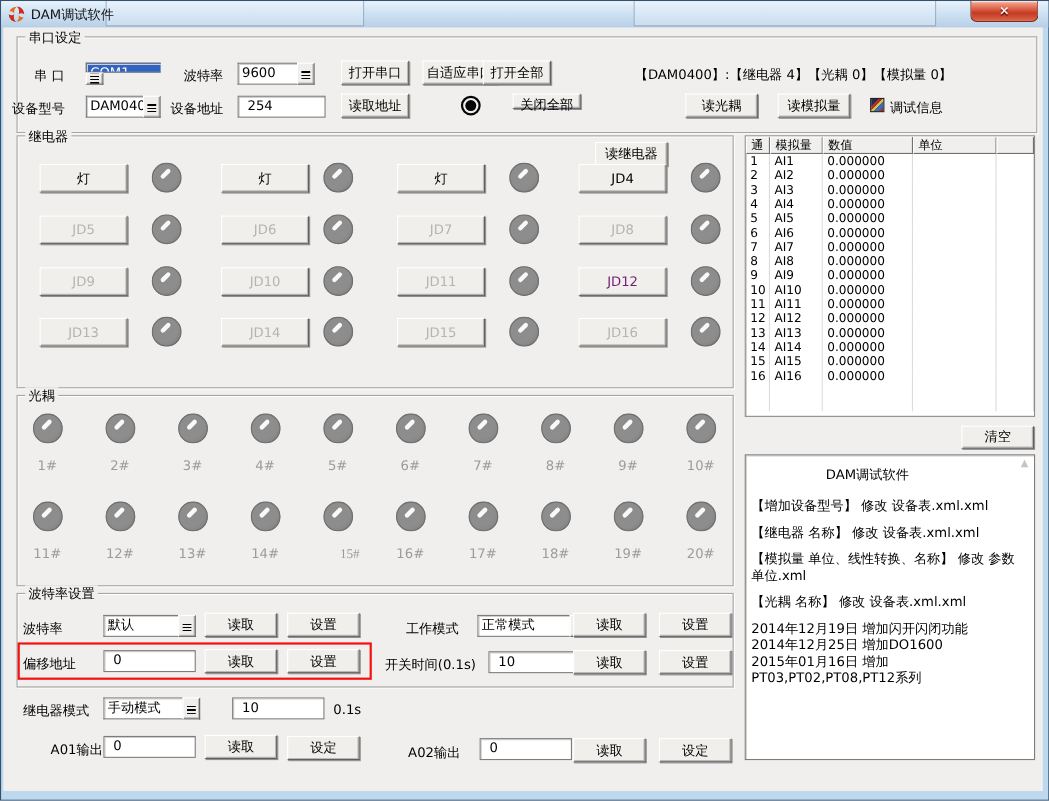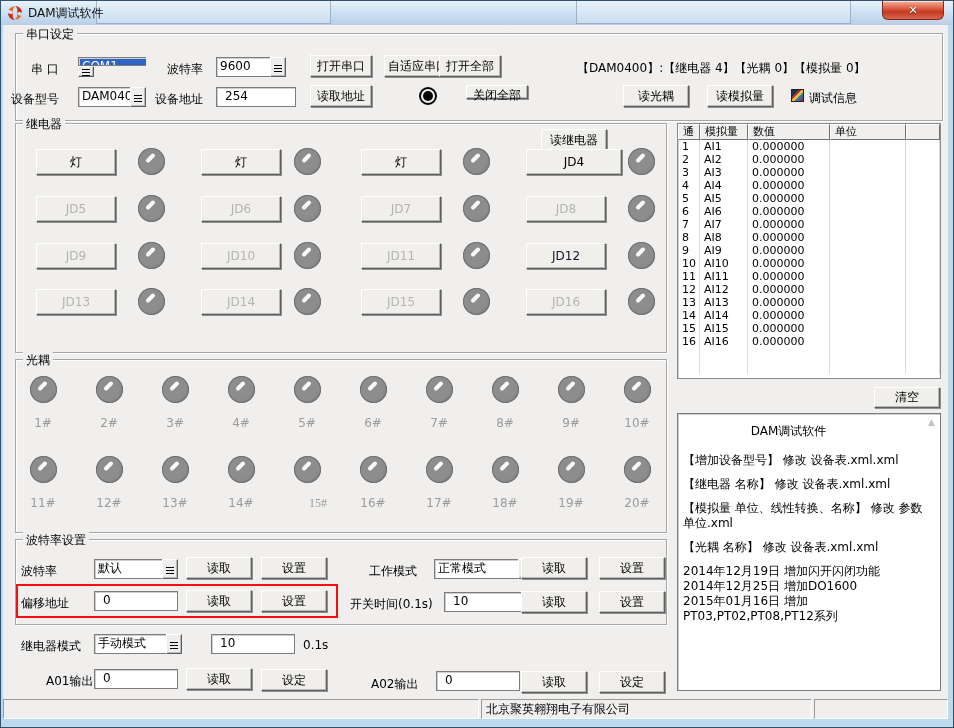--- a/index.html
+++ b/index.html
@@ -162,37 +162,37 @@
     <div class="group" style="left:12px; top:98px; width:652px; height:230px;">
       <span class="legend">继电器</span>
     </div>
     <div id="relay-grid">
         <button class="btn" style="left: 33px; top: 124px; width: 80px; height: 26px; line-height: 24px;">灯</button>
         <span class="led" style="left: 135px; top: 123px;"></span>
         <button class="btn" style="left: 198px; top: 124px; width: 80px; height: 26px; line-height: 24px;">灯</button>
         <span class="led" style="left: 291px; top: 123px;"></span>
         <button class="btn" style="left: 358px; top: 124px; width: 80px; height: 26px; line-height: 24px;">灯</button>
         <span class="led" style="left: 460px; top: 123px;"></span>
-        <button class="btn" style="left: 523px; top: 124px; width: 96px; height: 26px; line-height: 24px;">JD4</button>
+        <button class="btn" style="left: 523px; top: 124px; width: 80px; height: 26px; line-height: 24px;">JD4</button>
         <span class="led" style="left: 625px; top: 123px;"></span>
         <button class="btn" style="left: 33px; top: 171px; width: 80px; height: 26px; line-height: 24px; color: rgb(180, 180, 180);">JD5</button>
         <span class="led" style="left: 135px; top: 170px;"></span>
         <button class="btn" style="left: 198px; top: 171px; width: 80px; height: 26px; line-height: 24px; color: rgb(180, 180, 180);">JD6</button>
         <span class="led" style="left: 291px; top: 170px;"></span>
         <button class="btn" style="left: 358px; top: 171px; width: 80px; height: 26px; line-height: 24px; color: rgb(180, 180, 180);">JD7</button>
         <span class="led" style="left: 460px; top: 170px;"></span>
         <button class="btn" style="left: 523px; top: 171px; width: 80px; height: 26px; line-height: 24px; color: rgb(180, 180, 180);">JD8</button>
         <span class="led" style="left: 625px; top: 170px;"></span>
         <button class="btn" style="left: 33px; top: 218px; width: 80px; height: 26px; line-height: 24px; color: rgb(180, 180, 180);">JD9</button>
         <span class="led" style="left: 135px; top: 217px;"></span>
         <button class="btn" style="left: 198px; top: 218px; width: 80px; height: 26px; line-height: 24px; color: rgb(180, 180, 180);">JD10</button>
         <span class="led" style="left: 291px; top: 217px;"></span>
         <button class="btn" style="left: 358px; top: 218px; width: 80px; height: 26px; line-height: 24px; color: rgb(180, 180, 180);">JD11</button>
         <span class="led" style="left: 460px; top: 217px;"></span>
-        <button class="btn" style="left: 523px; top: 218px; width: 80px; height: 26px; line-height: 24px; color: #0f172a;">JD12</button>
+        <button class="btn" style="left: 523px; top: 218px; width: 80px; height: 26px; line-height: 24px; color: #701a75;">JD12</button>
         <span class="led" style="left: 625px; top: 217px;"></span>
         <button class="btn" style="left: 33px; top: 264px; width: 80px; height: 26px; line-height: 24px; color: rgb(180, 180, 180);">JD13</button>
         <span class="led" style="left: 135px; top: 263px;"></span>
         <button class="btn" style="left: 198px; top: 264px; width: 80px; height: 26px; line-height: 24px; color: rgb(180, 180, 180);">JD14</button>
         <span class="led" style="left: 291px; top: 263px;"></span>
         <button class="btn" style="left: 358px; top: 264px; width: 80px; height: 26px; line-height: 24px; color: rgb(180, 180, 180);">JD15</button>
         <span class="led" style="left: 460px; top: 263px;"></span>
         <button class="btn" style="left: 523px; top: 264px; width: 80px; height: 26px; line-height: 24px; color: rgb(180, 180, 180);">JD16</button>
         <span class="led" style="left: 625px; top: 263px;"></span>
       </div>
@@ -439,19 +439,14 @@
     <span class="lbl" style="left:43px; top:648px;">A01输出</span>
     <div class="input" style="left:91px; top:644px; width:84px; height:20px;">0</div>
     <button class="btn" style="left:183px; top:643px; width:66px; height:22px;">读取</button>
     <button class="btn" style="left:258px; top:644px; width:66px; height:22px;">设定</button>
 
     <span class="lbl" style="left:368px; top:651px;">A02输出</span>
     <div class="input" style="left:433px; top:646px; width:84px; height:20px;">0</div>
     <button class="btn" style="left:518px; top:646px; width:66px; height:22px;">读取</button>
     <button class="btn" style="left:596px; top:646px; width:66px; height:22px;">设定</button>
 
-    <div class="statusbar">
-      <span class="pane p1"></span>
-      <span class="pane p2">北京聚英翱翔电子有限公司</span>
-      <span class="pane p3"></span>
-    </div>
   </div>
 </div>
 
 </body></html>

